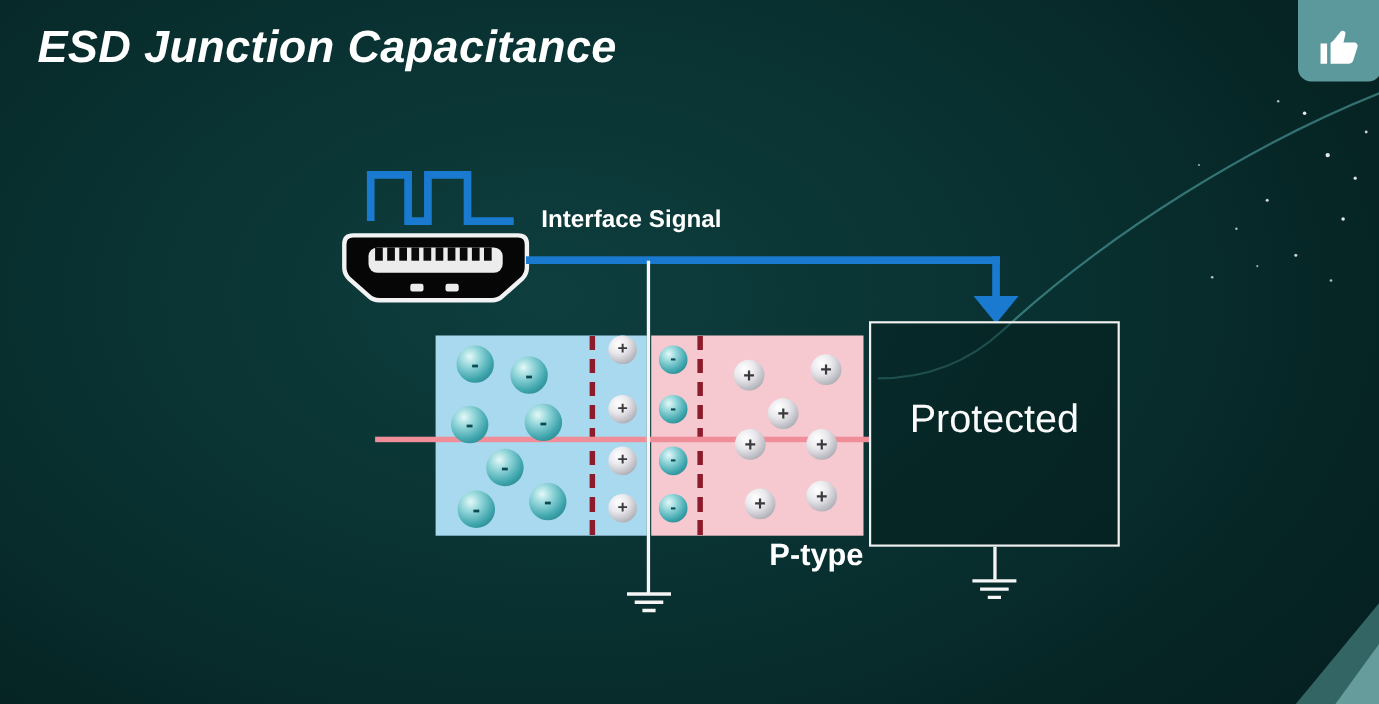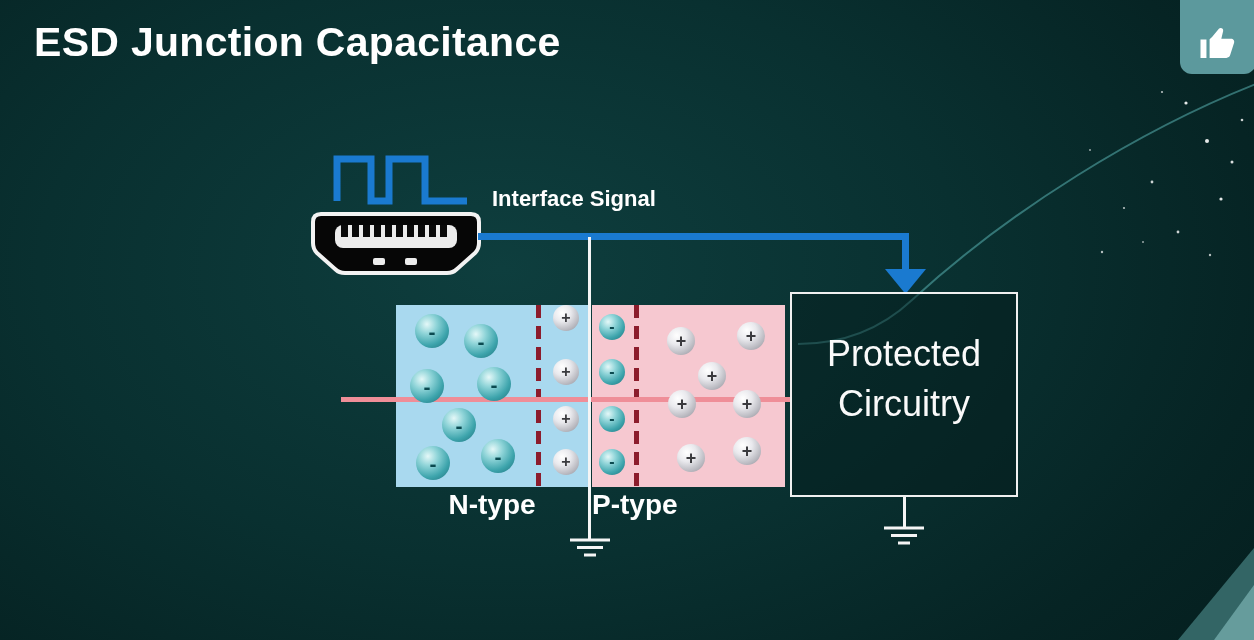--- a/index.html
+++ b/index.html
@@ -7,21 +7,21 @@
     position:relative; width:1254px; height:640px; overflow:hidden;
     font-family:"Liberation Sans","DejaVu Sans",sans-serif;
     background:
       radial-gradient(1100px 700px at 40% 42%, #0e3e3e 0%, #093030 42%, #062424 70%, #041b1b 100%);
   }
   .stage * { box-sizing:border-box; }
 
   .decor { position:absolute; left:0; top:0; width:1254px; height:640px; }
 
   .title { position:absolute; left:34px; top:19px; margin:0; color:#ffffff;
-           font-size:41px; font-weight:bold; letter-spacing:0.3px; }
+           font-size:41px; font-weight:bold; letter-spacing:0.3px;font-style:italic; }
   .brand { position:absolute; right:16px; top:16px; color:#ccd7d7;
            font-size:33px; font-weight:normal; z-index:6; }
 
   .thumb { position:absolute; right:-2px; top:-14px; width:76px; height:88px;
            background:rgba(108,174,179,0.85); border-radius:12px; z-index:5;
            display:flex; align-items:flex-end; justify-content:center; padding-bottom:10px; }
 
   .wave { position:absolute; left:333px; top:151px; }
   .sig-label { position:absolute; left:492px; top:166px; color:#ffffff;
                font-size:22px; font-weight:bold;margin-top:20px; }
@@ -44,26 +44,26 @@
   .spheres { position:absolute; left:0; top:0; width:1254px; height:640px; pointer-events:none; }
   .sphere { position:absolute; border-radius:50%; display:flex; align-items:center;
             justify-content:center; font-weight:bold; line-height:1; }
   .sphere.neg { background:radial-gradient(circle at 35% 30%, #e4f8f8 0%, #8fd4d8 30%, #3da4ac 65%, #1d6e78 100%);
                 color:#0b4a50; }
   .sphere.pos { background:radial-gradient(circle at 35% 30%, #ffffff 0%, #e9e9ed 35%, #b9b9c0 70%, #8d8d95 100%);
                 color:#3a3a3e; }
 
   .ntype-label { position:absolute; left:396px; top:489px; width:192px; text-align:center;
                  color:#ffffff; font-size:28px; font-weight:bold; }
-  .ptype-label { position:absolute; left:592px; top:489px; width:193px; text-align:left;
+  .ptype-label { position:absolute; left:592px; top:489px; width:193px; text-align:right;
                  color:#ffffff; font-size:28px; font-weight:bold; }
 
   .pbox { position:absolute; left:790px; top:292px; width:228px; height:205px;
           border:2px solid #f0f0f0; background:rgba(4,26,26,0.45);
-          color:#fafafa; font-size:36px; text-align:center; padding-top:35px; line-height:50px; }
+          color:#fafafa; font-size:36px; text-align:center; padding-top:62px; line-height:50px; }
 </style>
 </head>
 <body>
 
 <div class="stage">
 
   <svg class="decor" viewBox="0 0 1254 640">
     <path d="M1256 84 C1140 130 1010 210 912 300 C880 330 842 344 798 344" fill="none" stroke="rgba(96,190,190,0.5)" stroke-width="2"></path>
     <g fill="#ffffff">
       <circle cx="1186" cy="103" r="1.6" opacity="0.9"></circle>
@@ -154,26 +154,24 @@
 
   <div class="wline"></div>
   <svg class="ground g1" width="44" height="22" viewBox="0 0 44 22">
     <g stroke="#f5f5f5" stroke-width="3">
       <line x1="2" y1="2" x2="42" y2="2"></line>
       <line x1="9" y1="9.5" x2="35" y2="9.5"></line>
       <line x1="16" y1="17" x2="28" y2="17"></line>
     </g>
   </svg>
 
-  <div class="ntype-label">N-type</div>
   <div class="ptype-label">P-type</div>
 
   <div class="pbox">
     <div>Protected</div>
-    <div>Circuitry</div>
   </div>
   <div class="stem"></div>
   <svg class="ground g2" width="44" height="22" viewBox="0 0 44 22">
     <g stroke="#f5f5f5" stroke-width="3">
       <line x1="2" y1="2" x2="42" y2="2"></line>
       <line x1="9" y1="9.5" x2="35" y2="9.5"></line>
       <line x1="16" y1="17" x2="28" y2="17"></line>
     </g>
   </svg>
 

